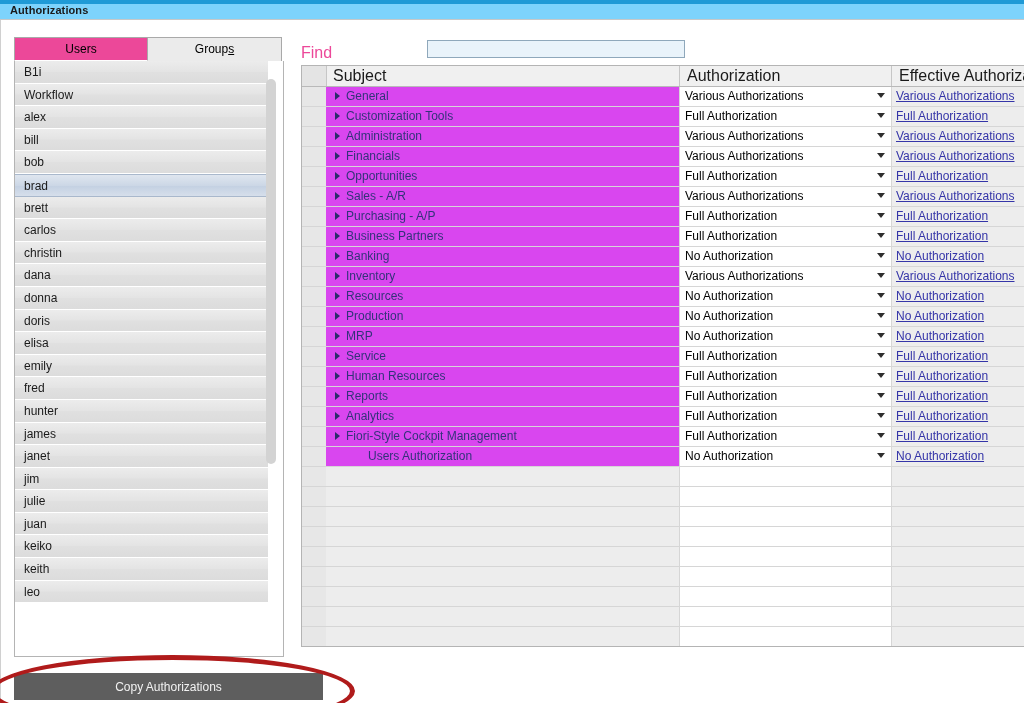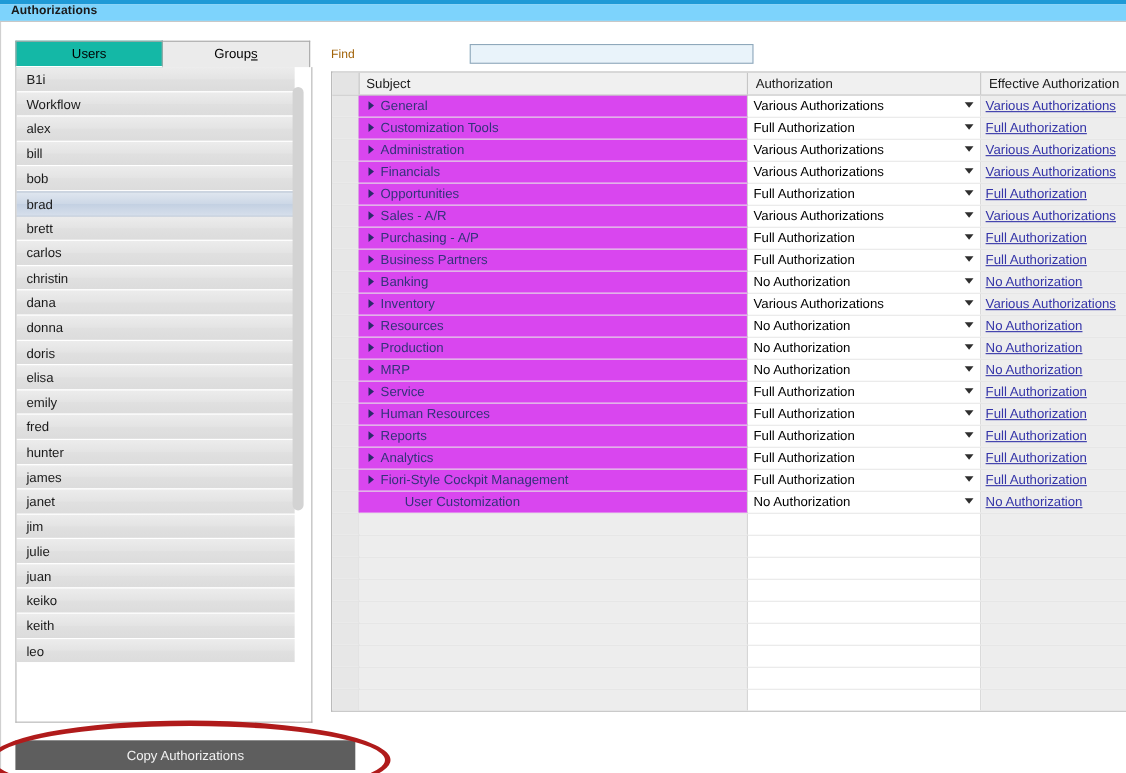--- a/index.html
+++ b/index.html
@@ -17,21 +17,21 @@
   #app-body{position:absolute;left:0;top:20px;width:1024px;height:683px;background:#ffffff;}
   #left-edge{position:absolute;left:0;top:20px;width:1px;height:683px;background:#d0d0d0;}
 
   
   #tabstrip{position:absolute;left:14px;top:37px;width:268px;height:24px;}
   .tab{
     position:absolute;top:0;height:24px;box-sizing:border-box;
     border:1px solid #a9a9a9;border-bottom:none;
     text-align:center;line-height:23px;font-size:12px;color:#000;
   }
-  .tab.active{left:0;width:134px;background:#14b8a6;border-bottom:1px solid #ffffff;z-index:3;}
+  .tab.active{left:0;width:134px;background:#ec4899;border-bottom:1px solid #ffffff;z-index:3;}
   .tab.inactive{left:133px;width:135px;background:#ebebeb;z-index:2;}
   .tab .acc{text-decoration:underline;}
 
   
   #userlist-wrap{
     position:absolute;left:14px;top:61px;width:268px;height:595px;
     background:#ffffff;border:1px solid #b4b4b4;border-top:none;overflow:hidden;
   }
   #userlist{position:absolute;left:0;top:0;width:253px;}
   .user-row{
@@ -41,41 +41,41 @@
     white-space:nowrap;overflow:hidden;
   }
   .user-row.selected{
     background:linear-gradient(to bottom,#dfe6ef 0%,#ccd7e6 50%,#c3d0e2 51%,#d6dfeb 100%);
     border-top:1px solid #a9b8cc;border-bottom:1px solid #a9b8cc;
   }
   #user-scrollbar-track{position:absolute;right:3px;top:0;width:12px;height:595px;background:#ffffff;}
   #user-scrollbar-thumb{position:absolute;right:4px;top:18px;width:10px;height:385px;background:#d3d3d3;border-radius:5px;}
 
   
-  #find-label{position:absolute;left:301px;top:44px;font-size:11px;color:#a16207;}
+  #find-label{position:absolute;left:301px;top:44px;font-size:16px;color:#ec4899;}
   #find-input{
     position:absolute;left:427px;top:40px;width:258px;height:18px;box-sizing:border-box;
     background:#e9f3fa;border:1px solid #8fa8bb;
     font-family:"Liberation Sans", sans-serif;font-size:12px;color:#000;
     padding:0 3px;outline:none;
   }
 
   
   #grid{
     position:absolute;left:301px;top:65px;width:723px;height:580px;
     background:#ffffff;border:1px solid #b4b4b4;border-right:none;overflow:hidden;
   }
   .grid-head{
     position:relative;height:21px;box-sizing:border-box;
     background:#f0f0f0;border-bottom:1px solid #b9b9b9;
   }
   .grid-head .gutter{position:absolute;left:0;top:0;width:24px;height:20px;background:#e4e4e4;border-right:1px solid #c6c6c6;}
   .grid-head .hcell{
     position:absolute;top:0;height:20px;line-height:20px;
-    font-size:12px;color:#1a1a1a;padding-left:7px;box-sizing:border-box;
+    font-size:16px;color:#1a1a1a;padding-left:7px;box-sizing:border-box;
     white-space:nowrap;overflow:hidden;
   }
   .h-subject{left:24px;width:354px;border-right:1px solid #c6c6c6;}
   .h-auth{left:378px;width:212px;border-right:1px solid #c6c6c6;}
   .h-eff{left:590px;width:133px;}
 
   .grid-row{position:relative;height:20px;box-sizing:border-box;border-bottom:1px solid #d6d6d6;}
   .grid-row .gutter{position:absolute;left:0;top:0;width:24px;height:19px;background:#e7e7e7;border-right:1px solid #cfcfcf;}
   .c-subject{
     position:absolute;left:24px;top:0;width:354px;height:19px;line-height:19px;
@@ -285,21 +285,21 @@
         <div class="c-eff"><a>Full Authorization</a></div>
       </div>
       <div class="grid-row">
         <div class="gutter"></div>
         <div class="c-subject"><span class="tri"></span><span class="txt">Fiori-Style Cockpit Management</span></div>
         <div class="c-auth"><span>Full Authorization</span><span class="dd"></span></div>
         <div class="c-eff"><a>Full Authorization</a></div>
       </div>
       <div class="grid-row">
         <div class="gutter"></div>
-        <div class="c-subject noarrow"><span class="txt">User Customization</span></div>
+        <div class="c-subject noarrow"><span class="txt">Users Authorization</span></div>
         <div class="c-auth"><span>No Authorization</span><span class="dd"></span></div>
         <div class="c-eff"><a>No Authorization</a></div>
       </div>
       <div class="grid-row empty">
         <div class="gutter"></div>
         <div class="c-subject"></div>
         <div class="c-auth"></div>
         <div class="c-eff"></div>
       </div>
       <div class="grid-row empty">

